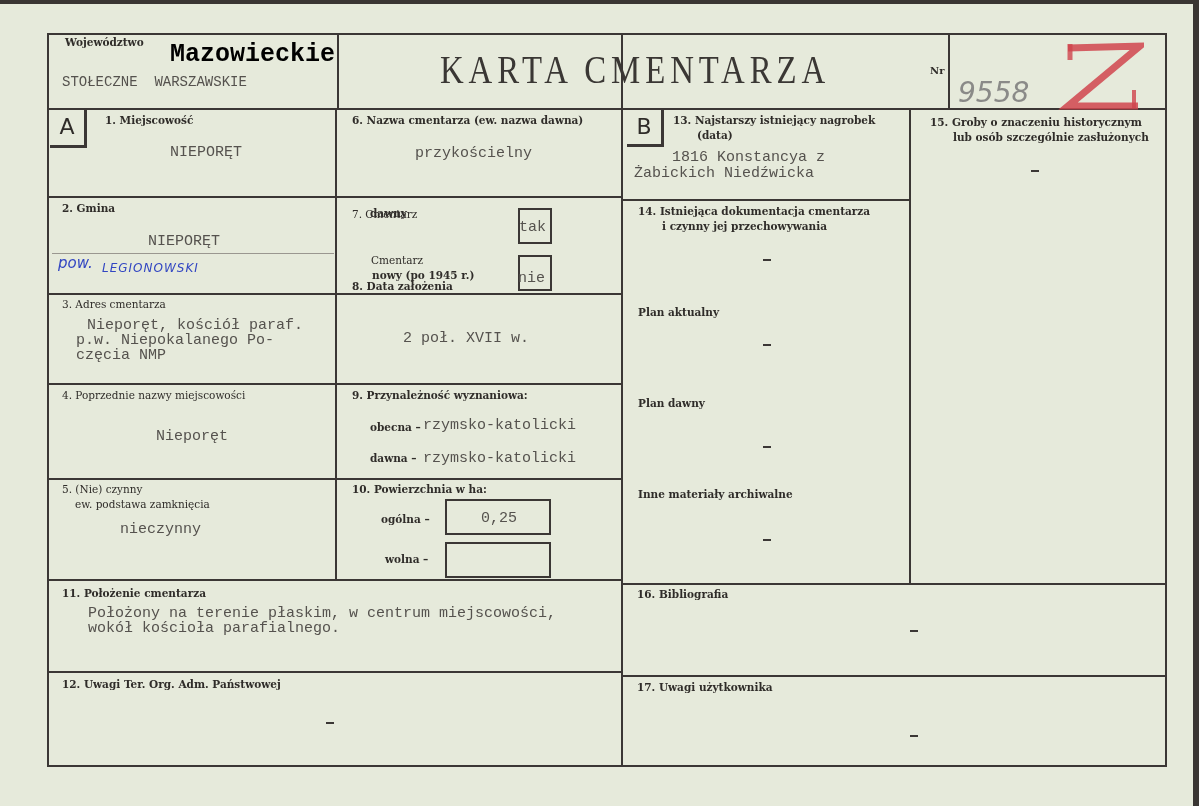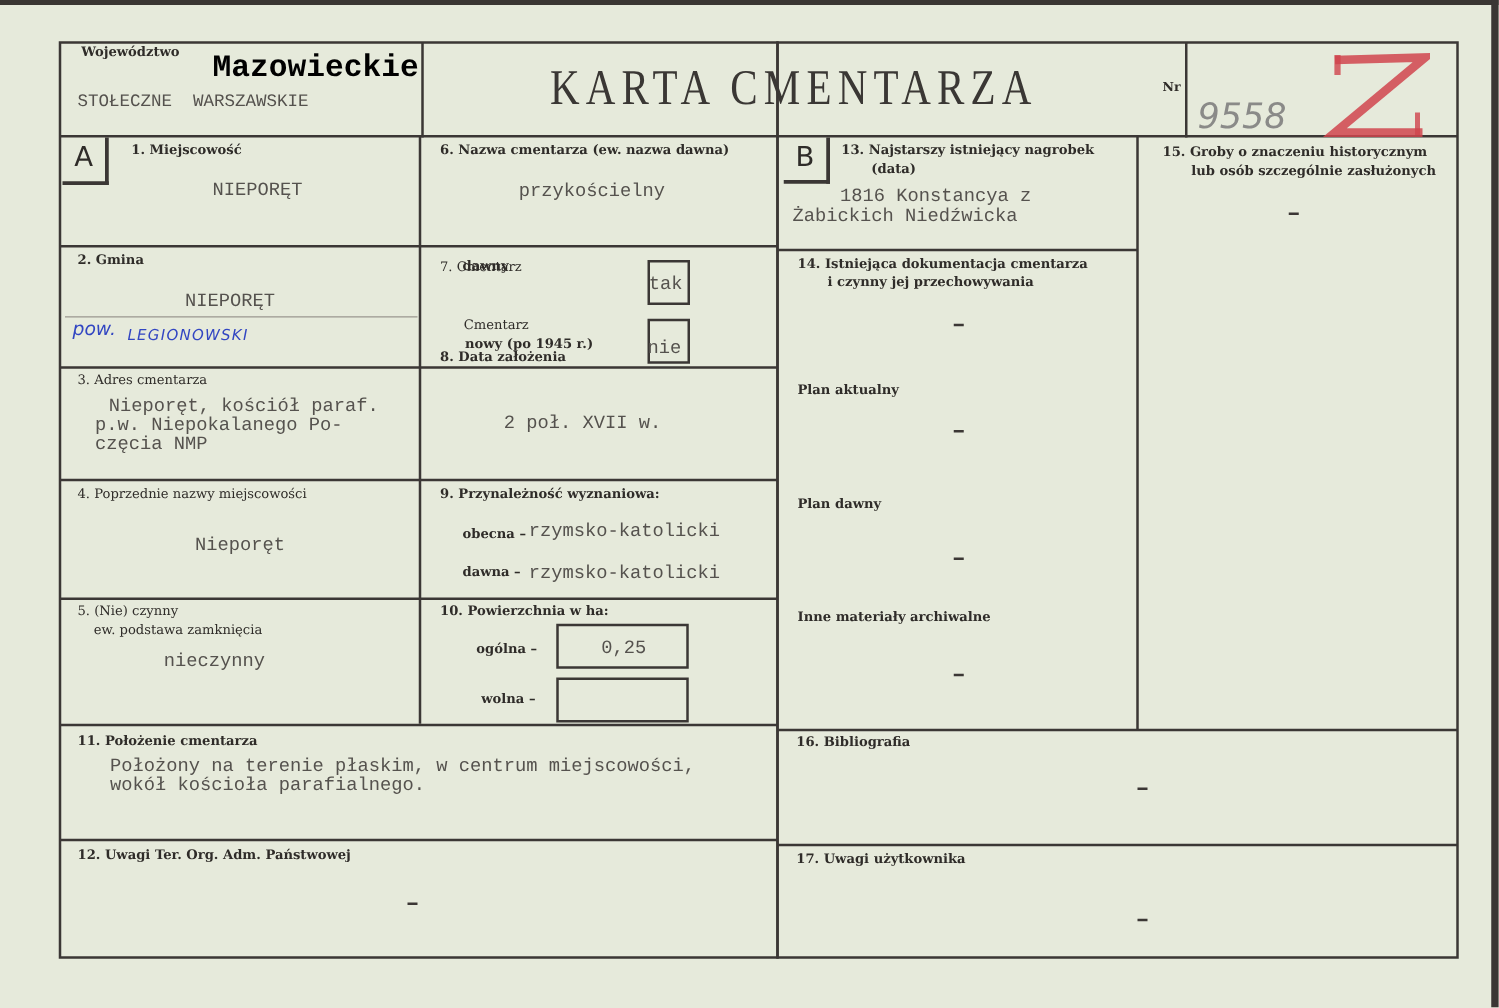--- a/index.html
+++ b/index.html
@@ -74,21 +74,21 @@
 <div class="lbl" style="left:62px;top:297px;font-weight:normal;">3. Adres cmentarza</div>
 <div class="type" style="left:76px;top:318px;margin-left:11px;">Nieporęt, kościół paraf.</div>
 <div class="type" style="left:76px;top:333px;">p.w. Niepokalanego Po-</div>
 <div class="type" style="left:76px;top:348px;">częcia NMP</div>
 
 <div class="lbl" style="left:62px;top:388px;font-weight:normal;">4. Poprzednie nazwy miejscowości</div>
 <div class="type" style="left:156px;top:429px;">Nieporęt</div>
 
 <div class="lbl" style="left:62px;top:482px;font-weight:normal;">5. (Nie) czynny</div>
 <div class="lbl" style="left:75px;top:497px;font-weight:normal;">ew. podstawa zamknięcia</div>
-<div class="type" style="left:131px;top:522px;">nieczynny</div>
+<div class="type" style="left:120px;top:522px;">nieczynny</div>
 
 <div class="lbl" style="left:352px;top:113px;">6. Nazwa cmentarza (ew. nazwa dawna)</div>
 <div class="type" style="left:415px;top:146px;">przykościelny</div>
 
 <div class="lbl" style="left:352px;top:207px;font-weight:normal;">7. Cmentarz</div>
 <div class="lbl" style="left:370px;top:206px;">dawny</div>
 <div class="box" style="left:518px;top:208px;width:34px;height:36px;"></div>
 <div class="type" style="left:519px;top:220px;">tak</div>
 <div class="lbl" style="left:371px;top:253px;font-weight:normal;">Cmentarz</div>
 <div class="lbl" style="left:372px;top:268px;">nowy (po 1945 r.)</div>

